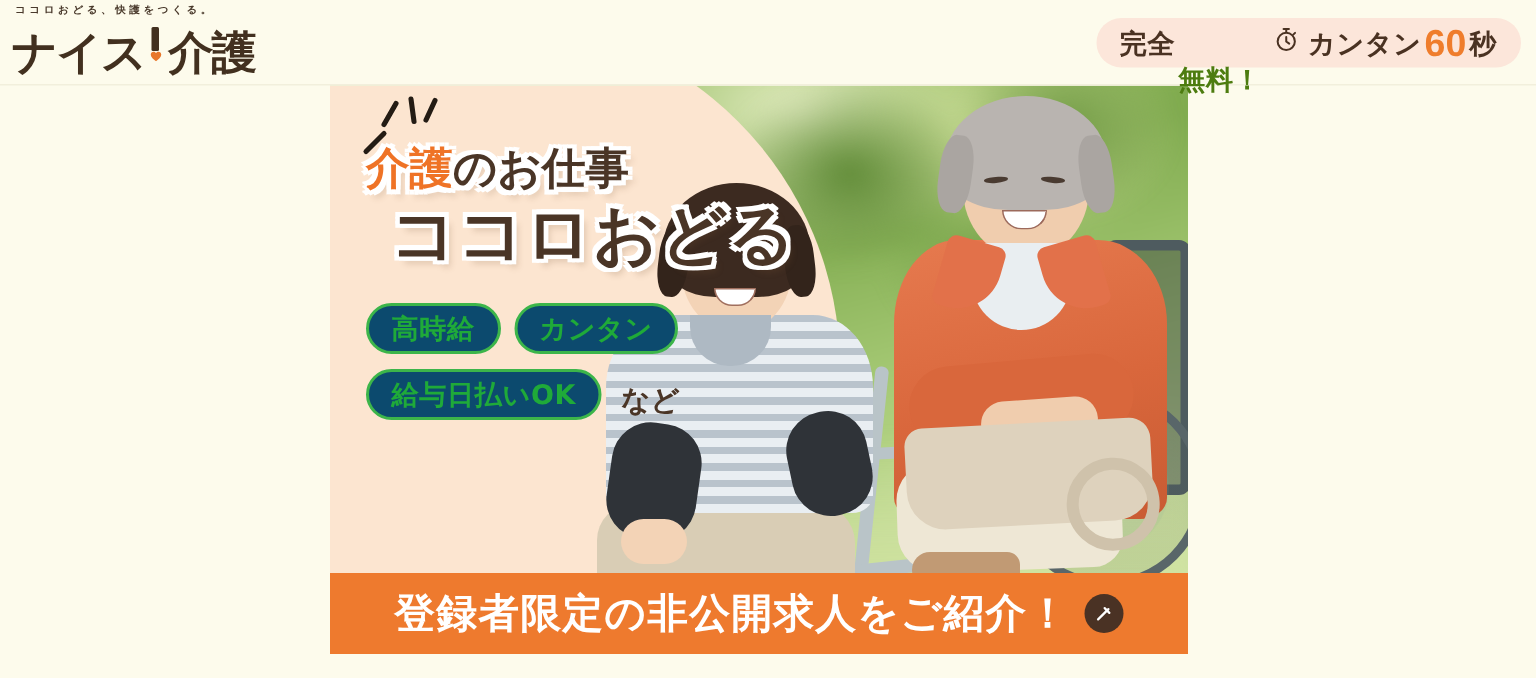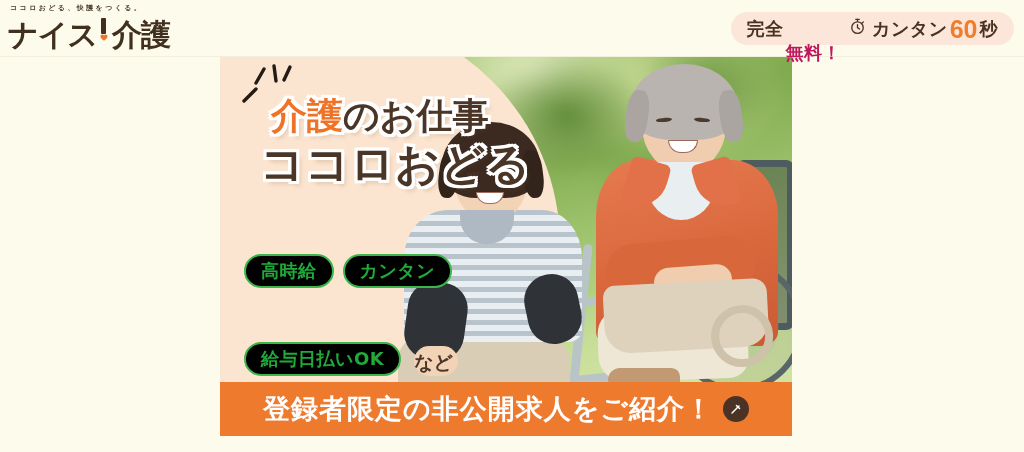--- a/index.html
+++ b/index.html
@@ -102,21 +102,21 @@
     cursor: pointer;
   }
 
   .badge-txt {
     font-size: 18px;
     font-weight: 700;
     color: #4a3222;
     letter-spacing: 0.5px;
   }
   .badge-txt.accent {
-    color: #be185d;
+    color: #4d7c0f;
     margin-top: 48px;
   }
   .badge-num {
     font-size: 25px;
     font-weight: 900;
     color: #ef7d2c;
     letter-spacing: 0;
     line-height: 1;
     position: relative;
     top: 1px;
@@ -495,21 +495,21 @@
     user-select: none;
   }
 
   .headline-1, .headline-2 {
     line-height: 1.06;
     white-space: nowrap;
     font-family: "DejaVu Sans", "Liberation Sans", sans-serif;
     font-weight: 900;
     letter-spacing: 0px;
   }
-  .headline-1 { font-size: 36px; margin-left: 27px; }
+  .headline-1 { font-size: 29px; }
   .headline-2 { font-size: 44px; margin-top: 6px; margin-left: 16px; }
 
   .h-orange {
     color: #ef7326;
     text-shadow:
       3px 3px 0 #fff, -3px 3px 0 #fff, 3px -3px 0 #fff, -3px -3px 0 #fff,
       3px 0 0 #fff, -3px 0 0 #fff, 0 3px 0 #fff, 0 -3px 0 #fff,
       4px 5px 4px rgba(120,80,50,0.22);
   }
   .h-dark {
@@ -530,29 +530,28 @@
   .pill-row.second { margin-top: 10px; align-items: flex-end; }
 
   .pill {
     display: inline-flex;
     align-items: center;
     justify-content: center;
     height: 34px;
     padding: 0 15px;
     border: 2.5px solid #3cb54a;
     border-radius: 20px;
-    background: #000000;
+    background: #0c4a6e;
     color: #1faa39;
     font-size: 18px;
     font-weight: 900;
     letter-spacing: 0.5px;
     white-space: nowrap;
     font-family: "DejaVu Sans", "Liberation Sans", sans-serif;
     cursor: pointer;
-    margin-top: 44px;
   }
 
   .pill-suffix {
     font-size: 19px;
     font-weight: 900;
     color: #4a3526;
     margin-left: 4px;
     font-family: "DejaVu Sans", "Liberation Sans", sans-serif;
   }
 

